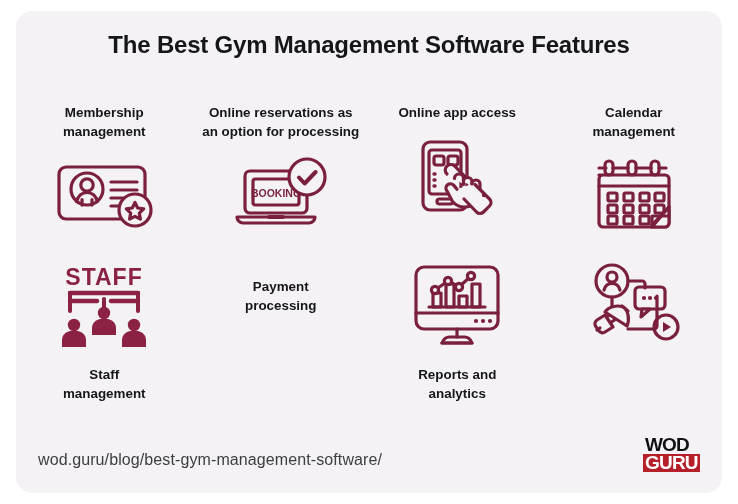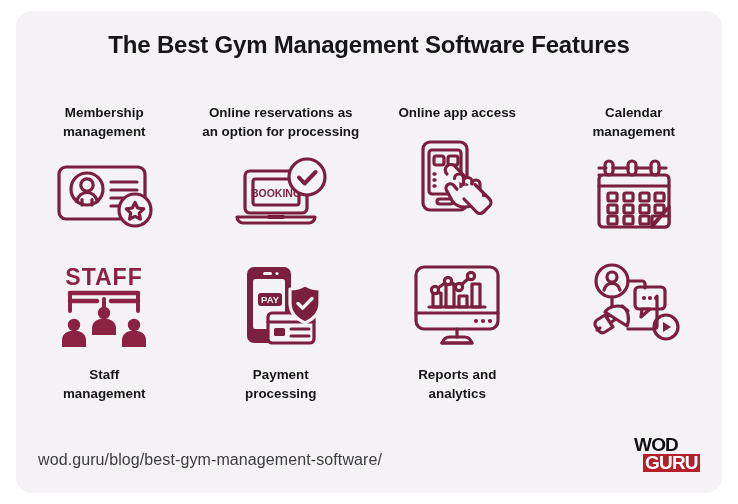--- a/index.html
+++ b/index.html
@@ -88,20 +88,21 @@
     text-align: left;
     line-height: 0.92;
   }
 
   #brand-logo-wod {
     display: block;
     font-size: 19px;
     font-weight: bold;
     letter-spacing: -0.8px;
     color: #111114;
+    text-align: center;
   }
 
   #brand-logo-guru {
     display: inline-block;
     font-size: 19px;
     font-weight: bold;
     letter-spacing: -0.8px;
     color: #ffffff;
     background: #b51f29;
     padding: 0 2px 1px 2px;
@@ -227,37 +228,20 @@
 
           <circle cx="80" cy="62" r="6.2" fill="#8b2244" stroke="none"></circle>
           <path d="M68 84v-7c0-5.8 5.2-9.5 12-9.5s12 3.7 12 9.5v7z" fill="#8b2244" stroke="none"></path>
         </svg>
       </span>
       <div class="feature-label">Staff
 management</div>
     </div>
 
     <div class="feature-cell">
-      <span class="feature-icon">
-        <svg width="92" height="84" viewBox="0 0 92 84" fill="none" stroke="#7a1f3d" stroke-width="3.2" stroke-linecap="round" stroke-linejoin="round">
-          <rect x="12" y="4" width="44" height="76" rx="7" fill="#7a1f3d" stroke="none"></rect>
-          <rect x="18" y="16" width="32" height="50" rx="2.5" fill="#f4f2f5" stroke="none"></rect>
-          <rect x="28" y="9" width="9" height="3" rx="1.5" fill="#f4f2f5" stroke="none"></rect>
-          <circle cx="42" cy="10.5" r="1.6" fill="#f4f2f5" stroke="none"></circle>
-          <rect x="23" y="30" width="24" height="13" rx="3" fill="#7a1f3d" stroke="none"></rect>
-          <text x="35" y="40" font-family="Liberation Sans, sans-serif" font-size="9.5" font-weight="bold" fill="#f4f2f5" stroke="none" text-anchor="middle">PAY</text>
-          <rect x="33" y="50" width="46" height="30" rx="4" fill="#f4f2f5" stroke="#7a1f3d" stroke-width="3.2"></rect>
-          <line x1="33" y1="59" x2="79" y2="59" stroke-width="3.2"></line>
-          <rect x="39" y="65" width="11" height="8" rx="1.6" fill="#7a1f3d" stroke="none"></rect>
-          <line x1="56" y1="66" x2="74" y2="66" stroke-width="3"></line>
-          <line x1="56" y1="73" x2="74" y2="73" stroke-width="3"></line>
-          <path d="M70 22c5 3.2 10.4 4 15 4v14c0 10-7.5 16.5-15 20-7.5-3.5-15-10-15-20V26c4.6 0 10-.8 15-4z" fill="#7a1f3d" stroke="#f4f2f5" stroke-width="3.2"></path>
-          <path d="M63 40.5l4.6 4.6 9.4-9.6" stroke="#f4f2f5" stroke-width="3.4"></path>
-        </svg>
-      </span>
       <div class="feature-label">Payment
 processing</div>
     </div>
 
     <div class="feature-cell">
       <span class="feature-icon">
         <svg width="98" height="84" viewBox="0 0 98 84" fill="none" stroke="#7a1f3d" stroke-width="3.2" stroke-linecap="round" stroke-linejoin="round">
           <rect x="8" y="4" width="82" height="62" rx="8"></rect>
           <line x1="8" y1="50" x2="90" y2="50"></line>
           <circle cx="68" cy="58" r="2.1" fill="#7a1f3d" stroke="none"></circle>

